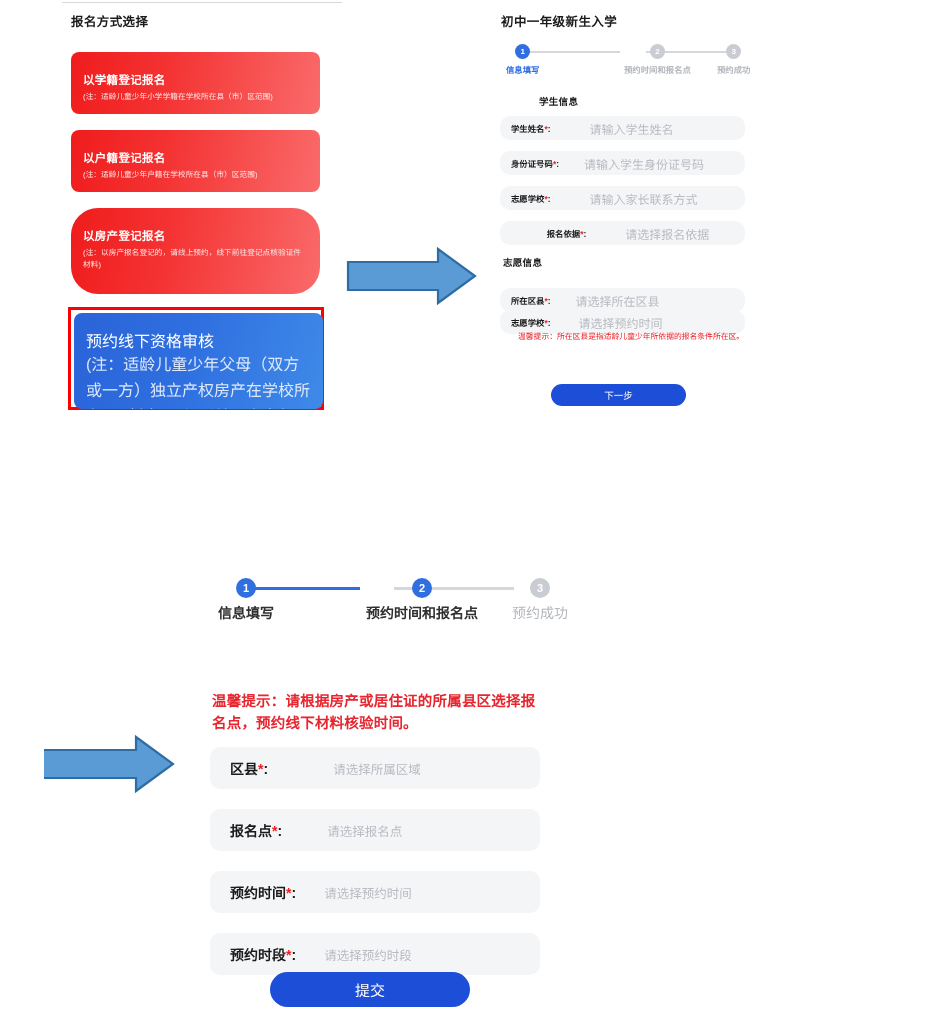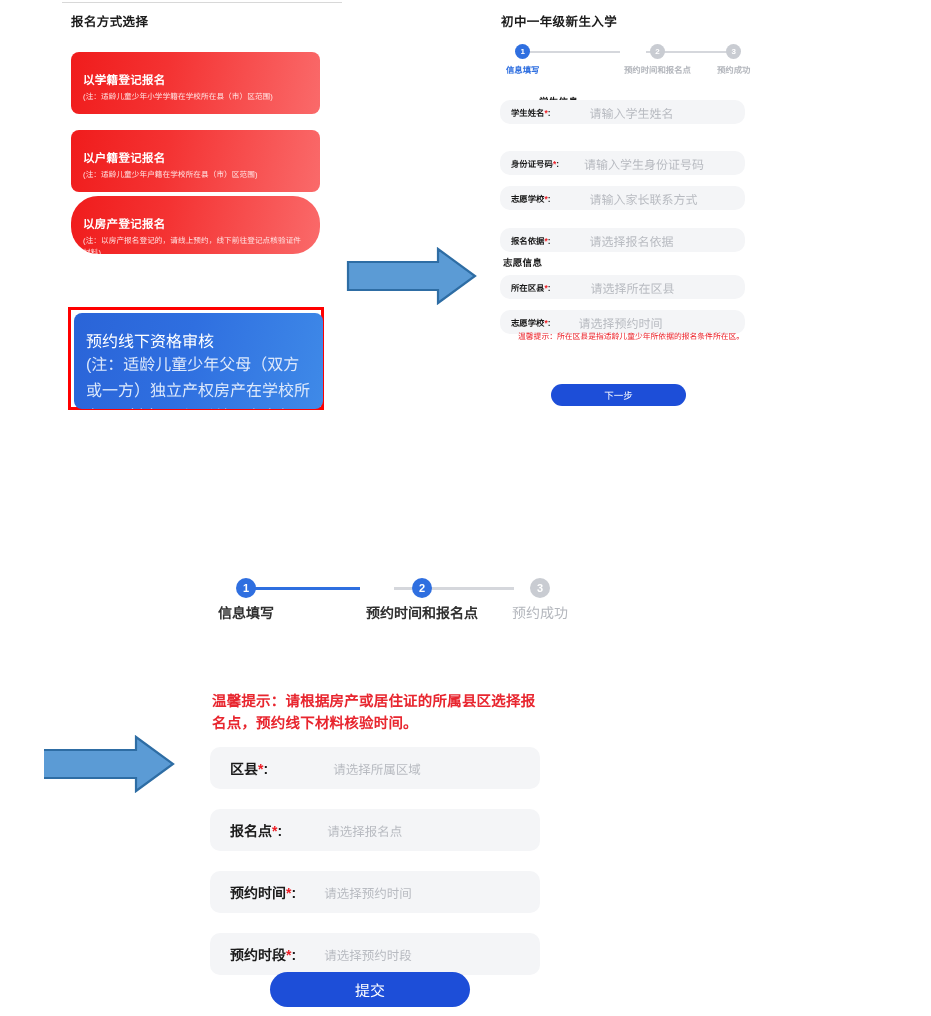--- a/index.html
+++ b/index.html
@@ -60,21 +60,21 @@
   .method-card .m-note {
     font-size: 7.6px;
     color: #ffe4e4;
     line-height: 1.55;
     margin-top: 3px;
     letter-spacing: .1px;
   }
 
   #card-xueji  { top: 52px; height: 62px; padding-top: 22px; }
   #card-huji   { top: 130px; height: 62px; padding-top: 22px; }
-  #card-fangchan { top: 196px; height: 58px; padding-top: 22px; border-radius: 27px; }
+  #card-fangchan { top: 208px; height: 86px; padding-top: 22px; border-radius: 27px; }
 
   
   #selected-wrap {
     position: absolute;
     left: 68px; top: 307px;
     width: 256px; height: 103px;
     border: 3px solid #ff0000;
     box-sizing: border-box;
   }
   #card-yuyue {
@@ -299,45 +299,45 @@
   <div class="node" style="left:219px;">
     <div class="bubble">3</div>
     <div class="slabel">预约成功</div>
   </div>
 </div>
 
 <div id="right-panel-fields">
 
   <div class="section-heading" style="left:503px; top:94px;margin-left:36px;">学生信息</div>
 
-  <div class="field-row" style="top:100px;">
+  <div class="field-row" style="top:116px;">
     <span class="f-label"><span>学生姓名</span><span class="req">*</span>:</span>
     <span class="f-ph">请输入学生姓名</span>
   </div>
 
   <div class="field-row" style="top:151px;">
     <span class="f-label"><span>身份证号码</span><span class="req">*</span>:</span>
     <span class="f-ph" style="margin-left:25px;">请输入学生身份证号码</span>
   </div>
 
   <div class="field-row" style="top:186px;">
     <span class="f-label"><span>志愿学校</span><span class="req">*</span>:</span>
     <span class="f-ph">请输入家长联系方式</span>
   </div>
 
-  <div class="field-row" style="top:228px;">
+  <div class="field-row" style="top:221px;justify-content:center;">
     <span class="f-label"><span>报名依据</span><span class="req">*</span>:</span>
     <span class="f-ph">请选择报名依据</span>
   </div>
 
   <div class="section-heading" style="left:503px; top:255px;">志愿信息</div>
 
-  <div class="field-row" style="top:275px;">
+  <div class="field-row" style="top:288px;">
     <span class="f-label"><span>所在区县</span><span class="req">*</span>:</span>
-    <span class="f-ph" style="margin-left:40px;">请选择所在区县</span>
+    <span class="f-ph" style="margin-left:25px;">请选择所在区县</span>
   </div>
 
   <div class="field-row" style="top:310px;">
     <span class="f-label"><span>志愿学校</span><span class="req">*</span>:</span>
     <span class="f-ph" style="margin-left:28px;">请选择预约时间</span>
   </div>
 
 </div>
 
 <div id="tip-right">温馨提示：所在区县是指适龄儿童少年所依据的报名条件所在区。</div>

